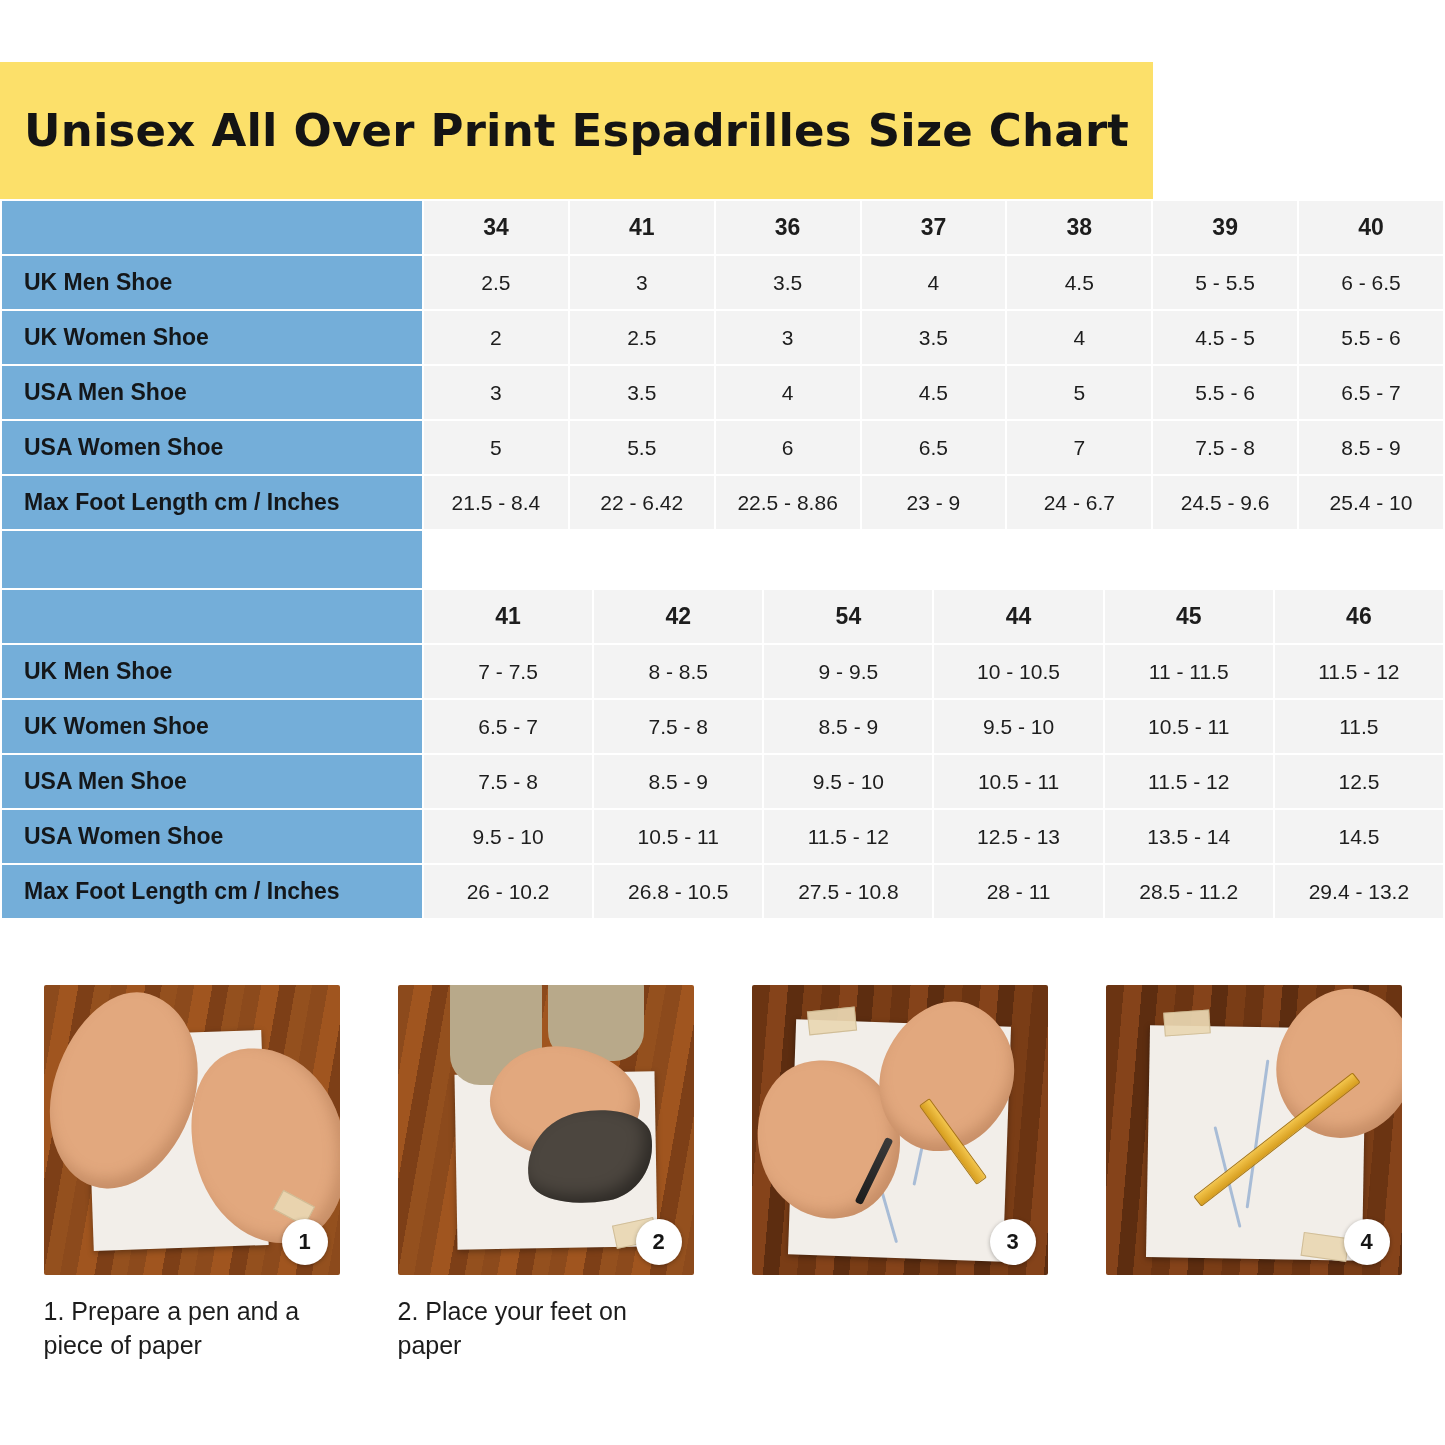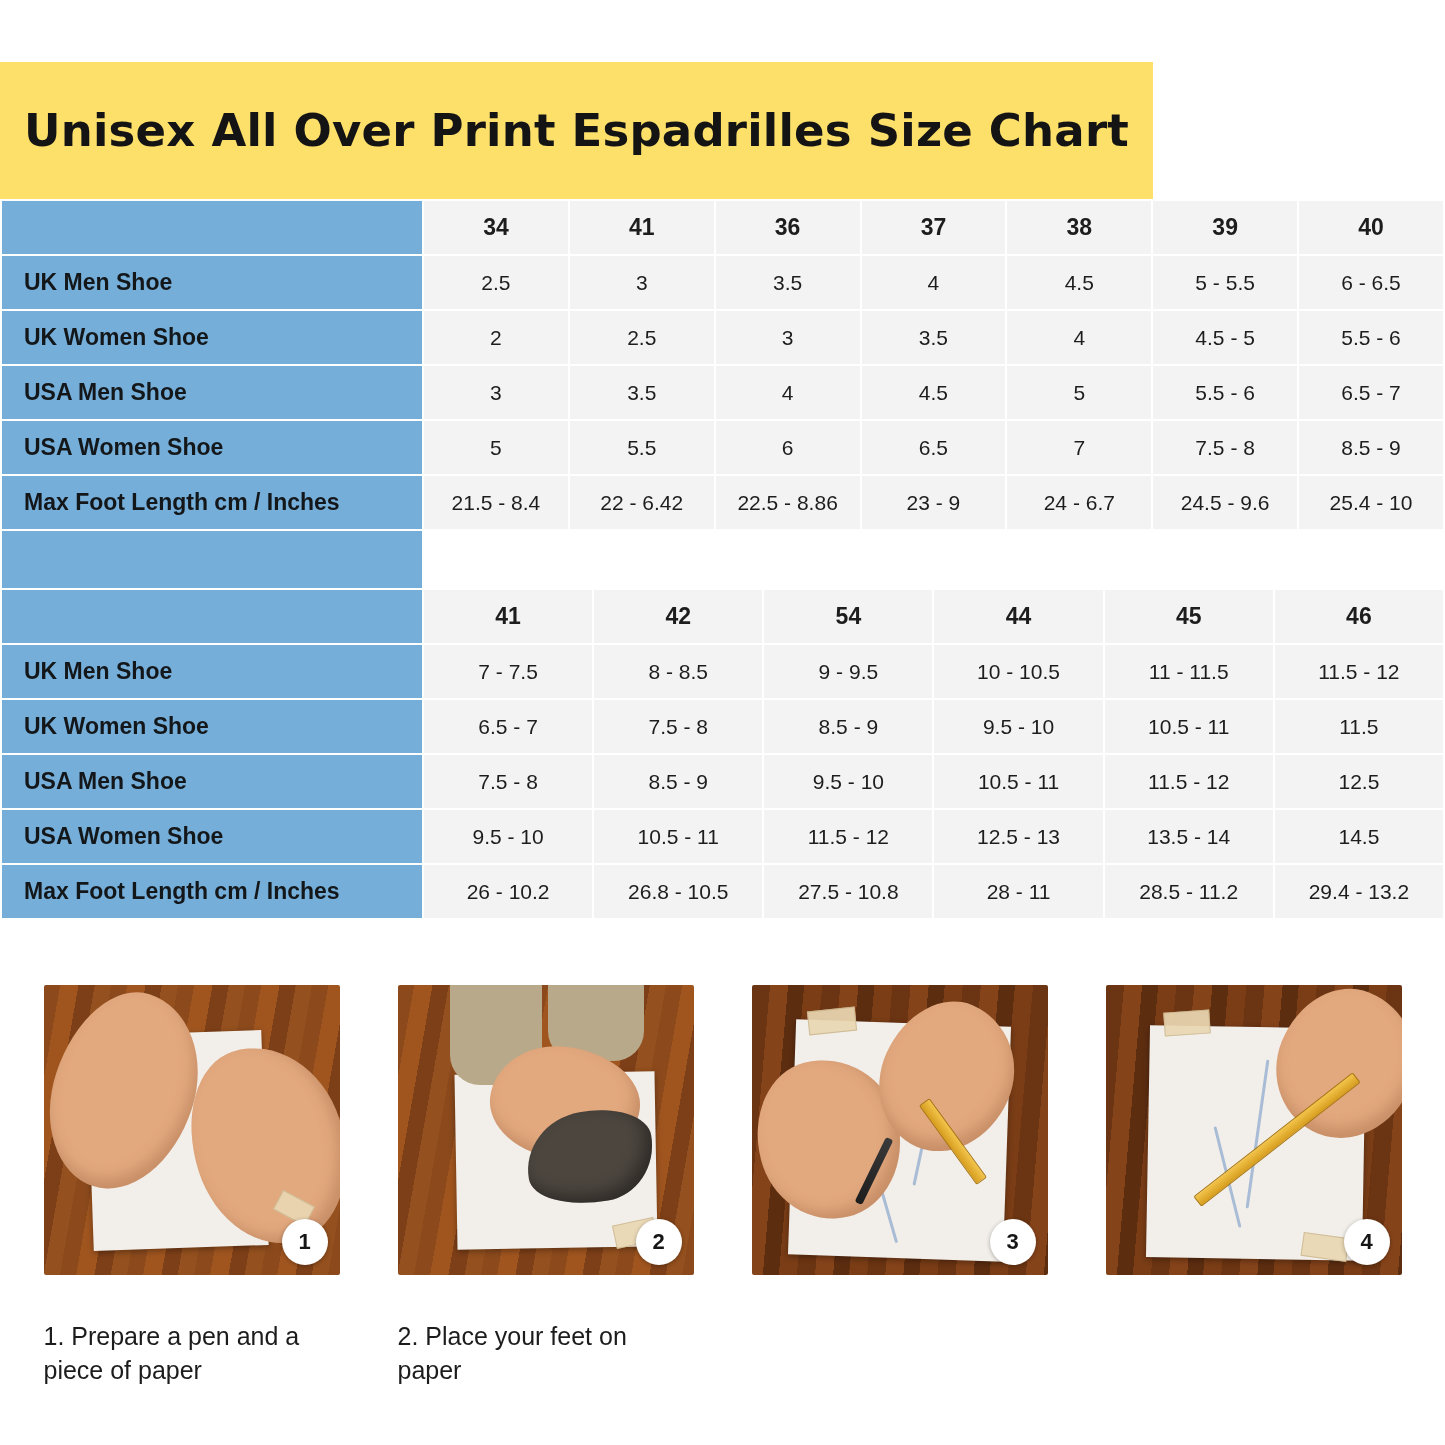--- a/index.html
+++ b/index.html
@@ -196,21 +196,21 @@
     background: #ffffff;
     color: #151515;
     font-weight: bold;
     font-size: 22px;
     display: flex;
     align-items: center;
     justify-content: center;
     box-shadow: 0 1px 4px rgba(0,0,0,0.3);
   }
   .caption {
-    margin-top: 45px;
+    margin-top: 20px;
     font-size: 25px;
     line-height: 1.35;
     color: #1c1c1c;
     font-family: "Liberation Sans", sans-serif;
   }
 </style>
 </head>
 <body>
 
 <div class="page">

